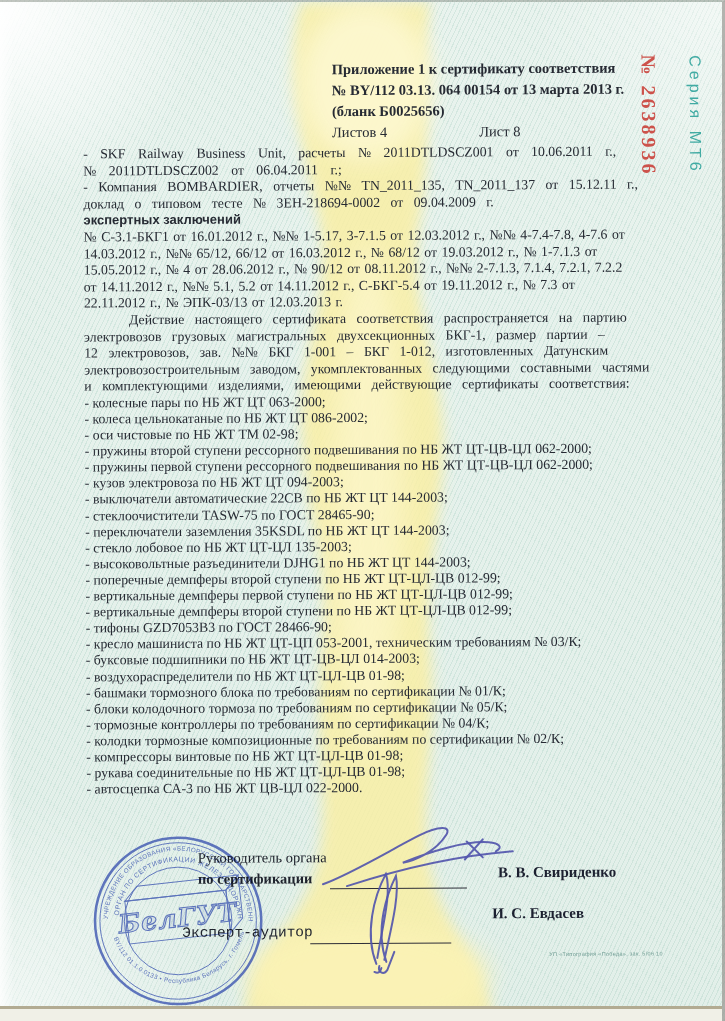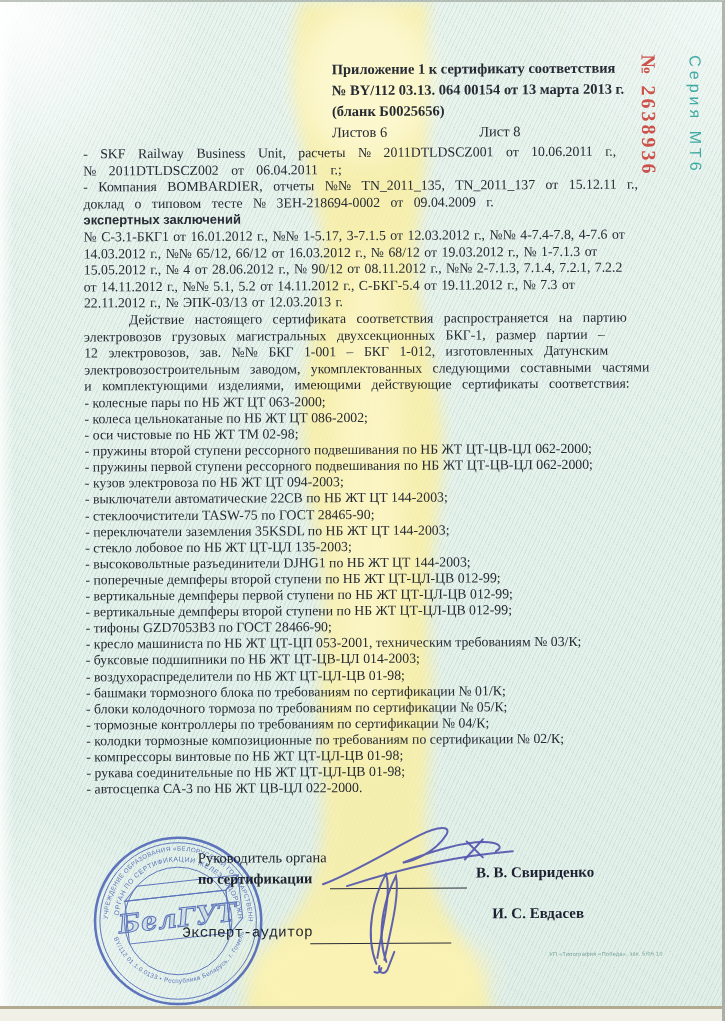--- a/index.html
+++ b/index.html
@@ -98,21 +98,21 @@
   <div class="content">
 
     <div class="vert red-serial">№ 2638936</div>
     <div class="vert teal-series">Серия МТ6</div>
 
     <div class="header">
       <div>Приложение 1 к сертификату соответствия</div>
       <div>№  BY/112 03.13. 064 00154  от 13 марта 2013 г.</div>
       <div>(бланк Б0025656)</div>
       <div class="h-sheets">
-        <span>Листов 6</span>
+        <span>Листов 4</span>
         <span>Лист 8</span>
       </div>
     </div>
 
     <div class="body">
       <p class="p-skf">-  SKF Railway Business Unit, расчеты № 2011DTLDSCZ001 от 10.06.2011 г.,
 № 2011DTLDSCZ002 от 06.04.2011 г.;</p>
       <p class="p-bomb">-  Компания BOMBARDIER, отчеты №№ TN_2011_135, TN_2011_137 от 15.12.11 г.,
 доклад о типовом тесте № 3EH-218694-0002 от 09.04.2009 г.</p>
       <p class="expert-head">экспертных заключений</p>
@@ -152,21 +152,21 @@
           <div class="li">- колодки тормозные композиционные по требованиям по сертификации № 02/К;</div>
           <div class="li">- компрессоры винтовые по НБ ЖТ ЦТ-ЦЛ-ЦВ 01-98;</div>
           <div class="li">- рукава соединительные по НБ ЖТ ЦТ-ЦЛ-ЦВ 01-98;</div>
           <div class="li">- автосцепка СА-3 по НБ ЖТ ЦВ-ЦЛ 022-2000.</div>
         </div>
     </div>
 
     <div class="sig-label" style="left:196px;top:847px;">Руководитель органа</div>
     <div class="sig-label" style="left:196px;top:868px;font-weight:bold;">по сертификации</div>
     <div class="sig-line" style="left:328px;top:885px;width:137px;"></div>
-    <div class="sig-name" style="left:474px;top:863px;">В. В. Свириденко</div>
+    <div class="sig-name" style="left:496px;top:863px;">В. В. Свириденко</div>
 
     <div class="sig-label" style="left:180px;top:922px;font-family:Liberation Mono, monospace;">Эксперт-аудитор</div>
     <div class="sig-line" style="left:308px;top:940px;width:141px;"></div>
     <div class="sig-name" style="left:490px;top:904px;">И. С. Евдасев</div>
 
     <svg class="sig-ink" style="left:315px;top:822px;" width="200" height="72" viewBox="0 0 200 72" aria-hidden="true">
       <path d="M6,60 C34,50 74,26 102,12 C122,2 136,2 129,12 C119,28 98,37 86,39 C112,28 150,17 172,19 C182,20 187,24 179,28"></path>
       <path d="M30,62 C80,46 140,32 196,28"></path>
       <path d="M150,18 L166,34 M166,16 L148,36"></path>
     </svg>

